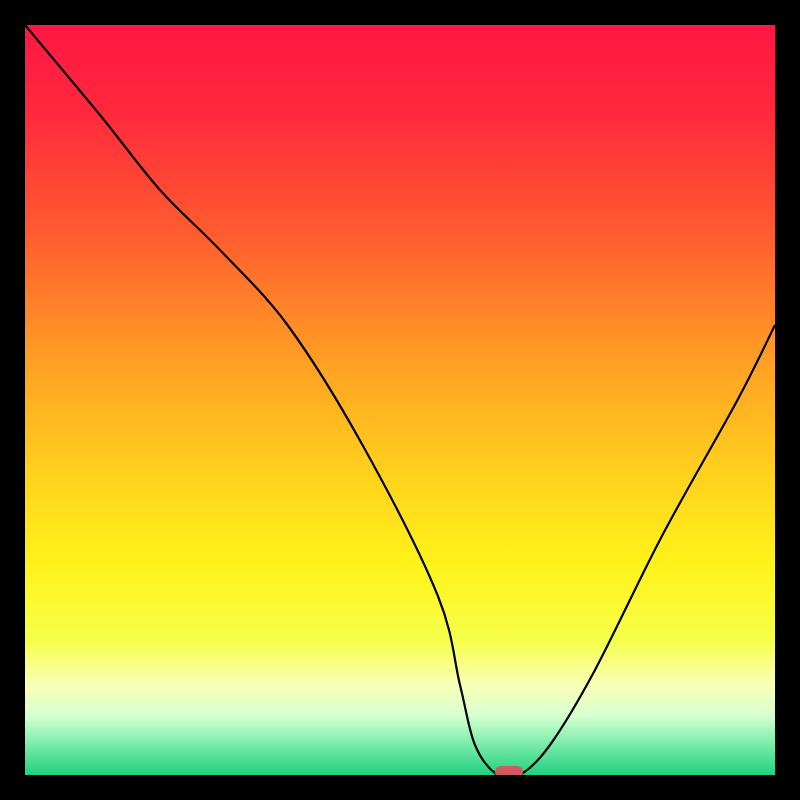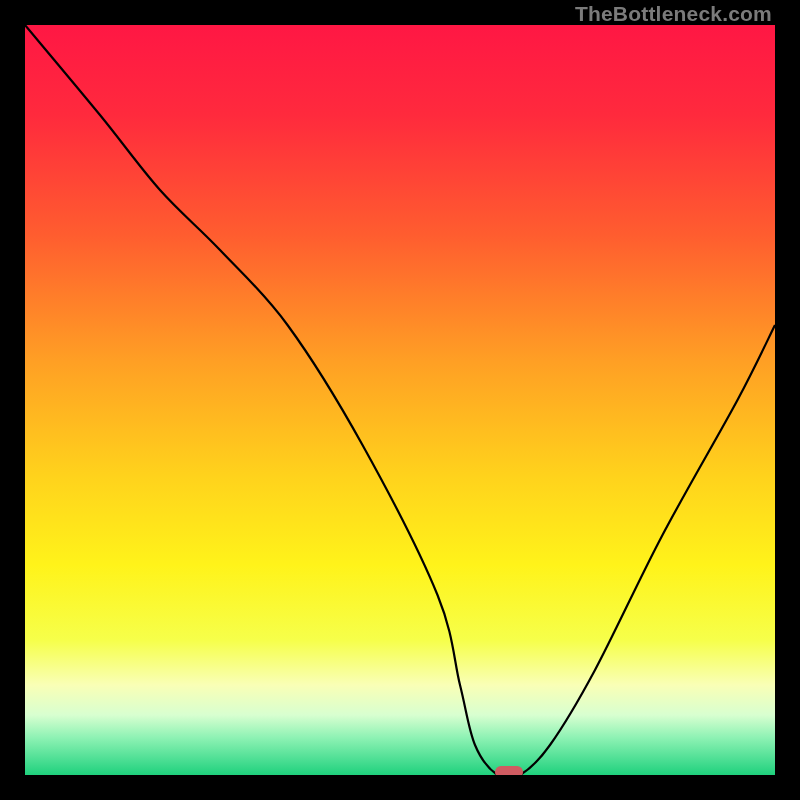--- a/index.html
+++ b/index.html
@@ -50,21 +50,20 @@
     height: 12px;
     border-radius: 6px;
     background: #cf5b61;
     transform: translate(-50%, -50%);
   }
 </style>
 </head>
 <body>
 
 <div class="frame">
-  <div class="watermark">TheBottleneck.com</div>
 
   <div class="plot">
     <svg class="gradient" viewBox="0 0 750 750" preserveAspectRatio="none">
       <defs>
         <linearGradient id="bg-grad" x1="0" y1="0" x2="0" y2="1">
             <stop offset="0%" stop-color="#ff1744"></stop>
             <stop offset="12%" stop-color="#ff2a3d"></stop>
             <stop offset="28%" stop-color="#ff5d2f"></stop>
             <stop offset="45%" stop-color="#ffa024"></stop>
             <stop offset="60%" stop-color="#ffd21c"></stop>

